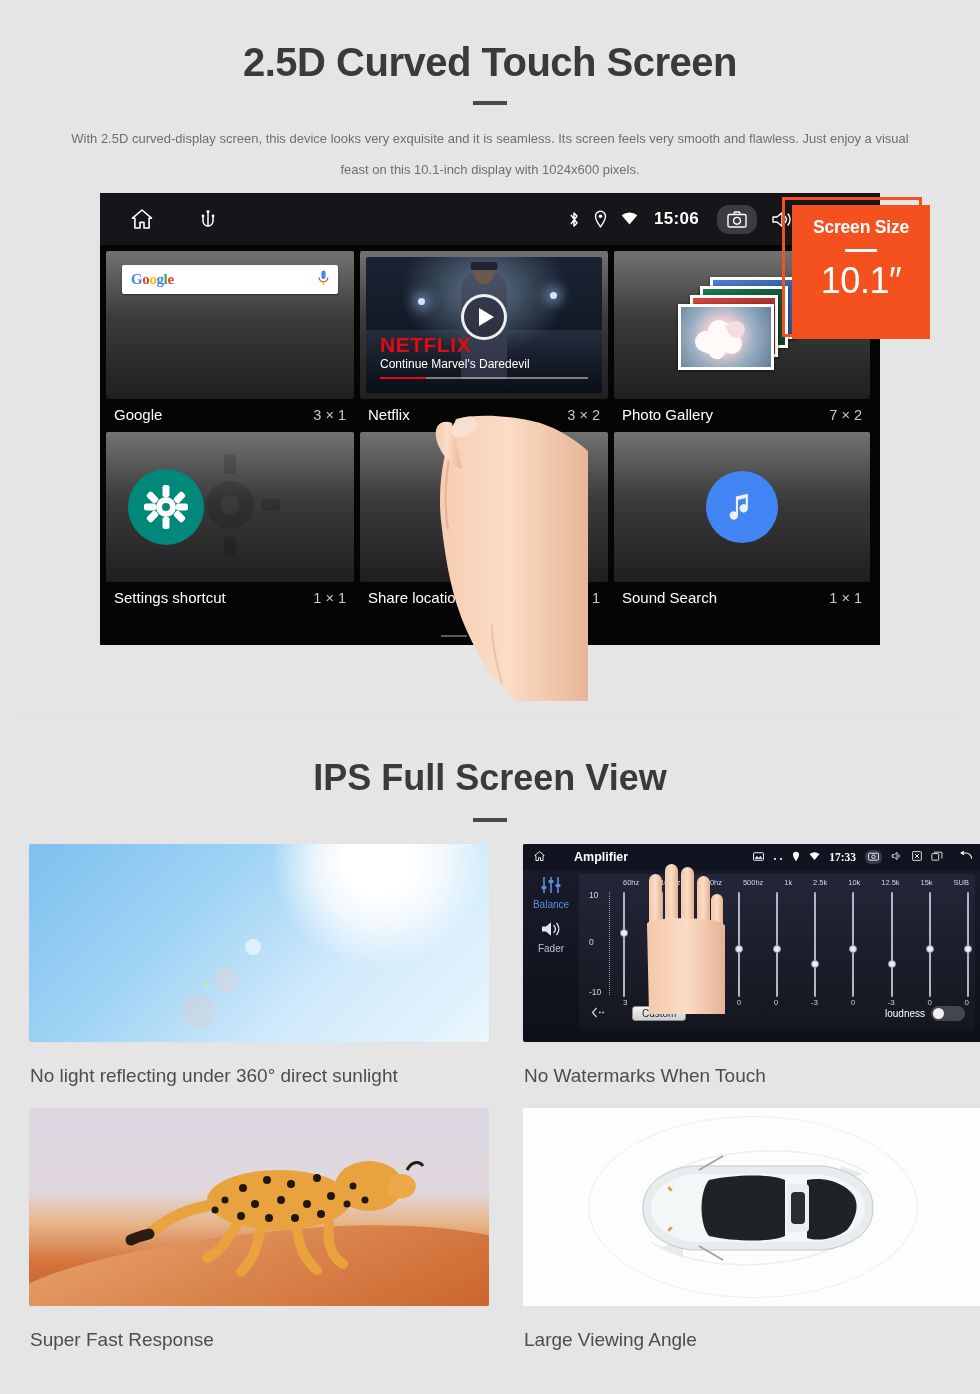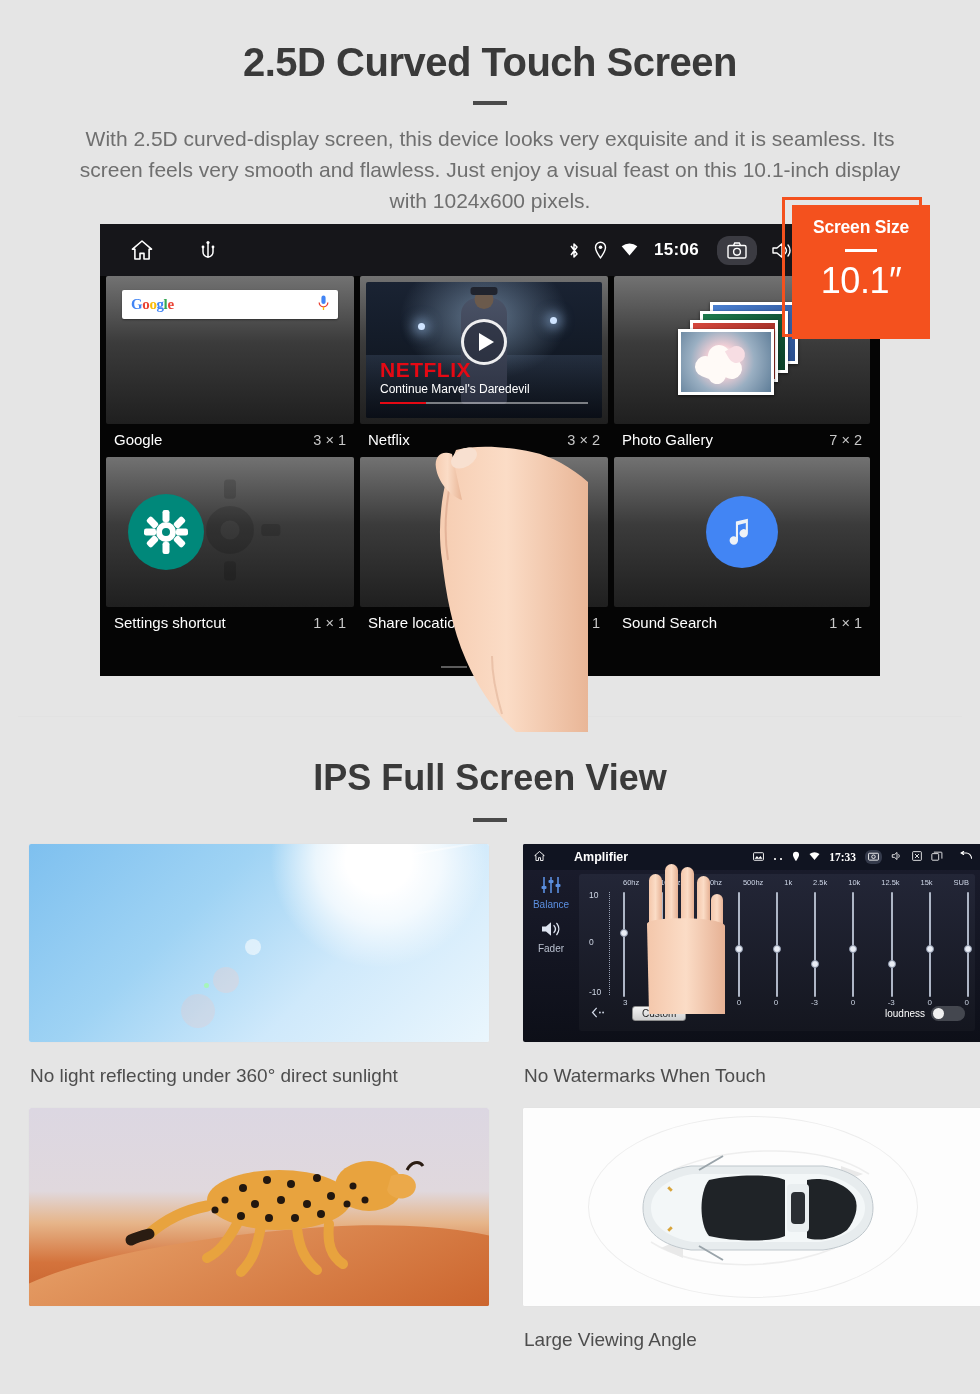--- a/index.html
+++ b/index.html
@@ -18,21 +18,21 @@
     color: #3a3a3a;
     letter-spacing: -0.5px;
   }
   .title-rule {
     width: 34px; height: 4px; background: #4a4a4a;
     margin: 16px auto 0;
   }
   .sec-desc {
     width: 862px; margin: 18px auto 0;
     text-align: center;
-    font-size: 21px;
+    font-size: 13px;
     line-height: 31px;
     color: #6f6f6f;
   }
 
   
   .device-wrap { position: relative; width: 980px; height: 500px; margin-top: 8px; }
   .device {
     position: absolute; left: 100px; top: 0;
     width: 780px; height: 452px;
     background: #000;
@@ -46,21 +46,21 @@
   }
   .sb-left { display: flex; align-items: center; gap: 46px; margin-left: 30px; }
   .sb-right { margin-left: auto; display: flex; align-items: center; gap: 14px; margin-right: 18px; }
   .sb-ico { color: #fff; display: inline-flex; align-items: center; justify-content: center; }
   .sb-time { color: #fff; font-size: 17px; font-weight: bold; letter-spacing: 0.3px; margin: 0 4px 0 2px; }
   .sb-pill { background: #3b3b42; border-radius: 12px; padding: 6px 10px; display: inline-flex; }
 
   
   .widgets { position: absolute; left: 0; top: 52px; width: 100%; height: 400px; background: #050505; }
   .wrow { display: flex; gap: 6px; padding: 0 6px; }
-  .wrow.r1 { }
+  .wrow.r1 { padding-top: 6px; }
   .wcell { position: relative; }
   .wpanel {
     position: relative; overflow: hidden;
     background: linear-gradient(#727272, #3b3b3b 45%, #1f1f1f);
     border-radius: 2px;
   }
   .wlabel {
     display: flex; justify-content: space-between; align-items: center;
     padding: 7px 8px 9px 8px;
     color: #ffffff; font-size: 15px;
@@ -725,20 +725,21 @@
                   <circle cx="292" cy="106" r="4"></circle>
                 <circle cx="324" cy="78" r="3.5"></circle>
                   <circle cx="336" cy="92" r="3.5"></circle>
                   <circle cx="318" cy="96" r="3.5"></circle>
                 <circle cx="196" cy="92" r="3.5"></circle>
                   <circle cx="186" cy="102" r="3.5"></circle>
               </g>
             </g>
           </svg>
         </div>
+        <div class="card-cap">Super Fast Response</div>
       </div>
 
       <div class="card">
         <div class="card-img">
           <div class="carbg"></div>
           <div class="car-ellipse"></div>
           <svg width="462" height="200" viewBox="0 0 462 200" style="position:absolute;inset:0">
             <path d="M150 62 C210 36 300 36 346 66" fill="none" stroke="#eee" stroke-width="1.5"></path>
             <path d="M318 58 340 66 318 74 z" fill="#e9e9e9"></path>
             <path d="M312 140 C252 164 172 162 128 134" fill="none" stroke="#eee" stroke-width="1.5"></path>

